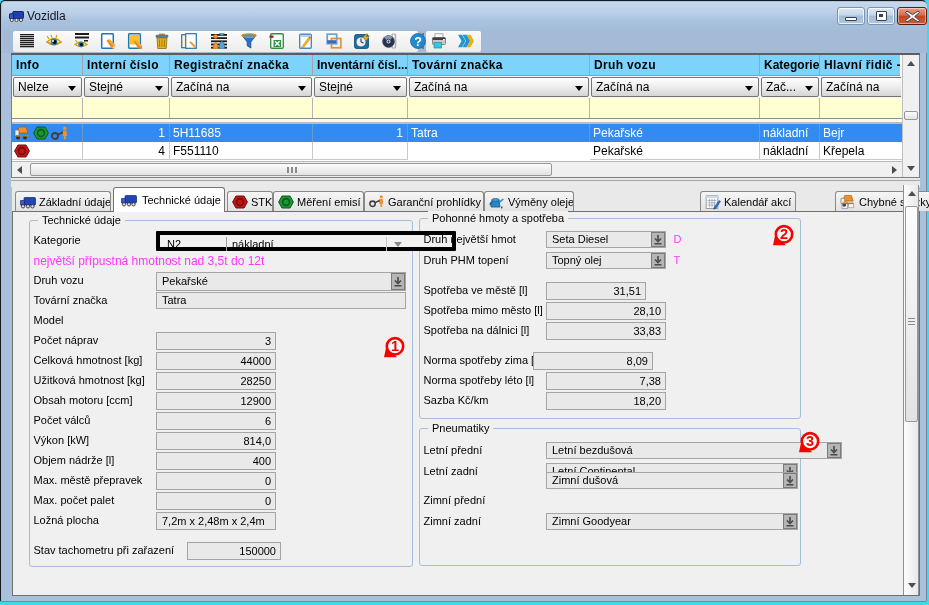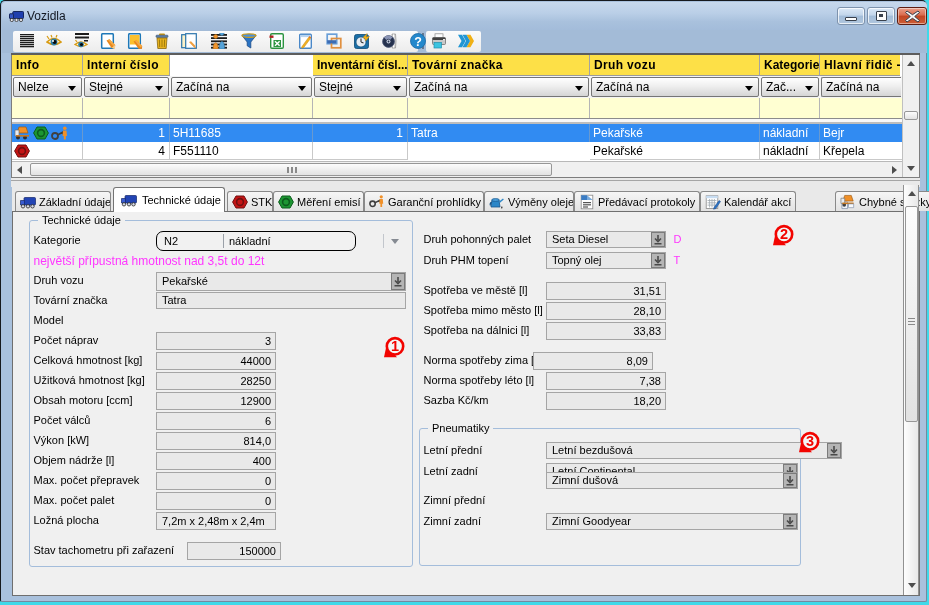--- a/index.html
+++ b/index.html
@@ -18,21 +18,21 @@
 #btn-close { background:linear-gradient(#e99f8a 0%, #d96b4d 45%, #c14623 50%, #cd5c35 100%); border:1px solid #5e1c10; box-shadow:inset 0 0 0 1px rgba(255,255,255,0.45); }
 
 #toolband { position:absolute; left:1px; top:29px; width:925px; height:23px; background:#a3bbd7; }
 .toolseg { position:absolute; top:1px; height:21px; background:linear-gradient(#fbfbfb,#ececec); border-radius:2px; }
 .ticon { position:absolute; top:3px; width:16px; height:16px; }
 #toolsep { position:absolute; left:420px; top:3px; width:2px; height:16px; background:#66788e; }
 #darkline { position:absolute; left:10px; top:52px; width:909px; height:2px; background:#5d5d5d; }
 
 #grid { position:absolute; left:10px; top:54px; width:909px; height:122px; background:#fff; border-left:1px solid #7d7d7d; border-right:1px solid #7d7d7d; }
 #gridbottom { position:absolute; left:10px; top:176px; width:909px; height:1px; background:#7d7d7d; }
-.hcell { position:absolute; top:0; height:21px; background:#fde047; border-right:1px solid #a3a3a3; border-bottom:1px solid #9b9b9b; font-weight:bold; line-height:20px; padding-left:4px; letter-spacing:0.35px; overflow:hidden; white-space:nowrap; }
+.hcell { position:absolute; top:0; height:21px; background:#7dd3fc; border-right:1px solid #a3a3a3; border-bottom:1px solid #9b9b9b; font-weight:bold; line-height:20px; padding-left:4px; letter-spacing:0.35px; overflow:hidden; white-space:nowrap; }
 .fcell { position:absolute; top:21px; height:22px; background:#f4f4f4; }
 .fbtn { position:absolute; left:1px; top:1px; right:1px; height:20px; background:linear-gradient(#ffffff,#efefef 45%,#d5d5d5); border:1px solid #757575; border-radius:2px; line-height:18px; padding-left:4px; overflow:hidden; white-space:nowrap; }
 .farr { position:absolute; right:5px; top:8px; width:0; height:0; border-left:4px solid transparent; border-right:4px solid transparent; border-top:5px solid #000; }
 .ycell { position:absolute; top:43px; height:20px; background:#ffffd2; border-right:1px solid #b5b5b5; }
 #sepband1 { position:absolute; left:0px; top:63px; width:890px; height:1px; background:#8c8c8c; }
 #sepband2 { position:absolute; left:0px; top:64px; width:890px; height:3px; background:#f8f8f8; }
 #sepband3 { position:absolute; left:0px; top:67px; width:890px; height:2px; background:#bdbdbd; }
 .r1cell { position:absolute; top:69px; height:18px; background:#318bf2; color:#fff; line-height:18px; border-right:1px solid #6899cf; overflow:hidden; white-space:nowrap; }
 .r2cell { position:absolute; top:87px; height:18px; background:#fff; color:#000; line-height:18px; border-right:1px solid #c9c9c9; border-bottom:1px solid #c9c9c9; overflow:hidden; white-space:nowrap; }
 .num { text-align:right; padding-right:4px; }
@@ -208,20 +208,21 @@
     <svg class="ticon" style="left:456px" width="18" height="16" viewBox="0 0 18 16">
         <path d="M9.5 1 L14 1 L18 8 L14 15 L9.5 15 L13.5 8Z" fill="#f0b014"></path>
         <path d="M5 1 L9.5 1 L13.5 8 L9.5 15 L5 15 L9 8Z" fill="#2196d4"></path>
         <path d="M0 1 L4.5 1 L8.5 8 L4.5 15 L0 15 L4 8Z" fill="#2196d4"></path>
       </svg>
   </div>
   <div id="darkline"></div>
   <div id="grid">
     <div class="hcell" style="left:0;width:71px">Info</div>
     <div class="hcell" style="left:71px;width:87px">Interní číslo</div>
+    <div class="hcell" style="left:158px;width:143px">Registrační značka</div>
     <div class="hcell" style="left:301px;width:95px;letter-spacing:0">Inventární čísl...</div>
     <div class="hcell" style="left:396px;width:182px">Tovární značka</div>
     <div class="hcell" style="left:578px;width:170px">Druh vozu</div>
     <div class="hcell" style="left:748px;width:60px;letter-spacing:0">Kategorie</div>
     <div class="hcell" style="left:808px;width:80px;border-right:none">Hlavní řidič -</div>
     <div class="fcell" style="left:0;width:71px">
         <div class="fbtn">Nelze<div class="farr"></div></div>
       </div>
     <div class="fcell" style="left:71px;width:87px">
         <div class="fbtn">Stejné<div class="farr"></div></div>
@@ -361,31 +362,20 @@
   <div class="tab" style="left:483px;width:90px">
     <svg class="ti" viewBox="0 0 16 16">
         <path d="M3 6 L10 6 L11 13 L2 13Z" fill="#2b86c8" stroke="#16538a" stroke-width="0.8"></path>
         <ellipse cx="6.5" cy="6" rx="3.8" ry="1.4" fill="#4ba0dc" stroke="#16538a" stroke-width="0.7"></ellipse>
         <path d="M10 7.5 L14 4.5 L14.8 5.5 L11 8.8" fill="#2b86c8"></path>
         <path d="M2.8 8 Q0.5 9 1.5 11.5" stroke="#16538a" stroke-width="1.2" fill="none"></path>
         <path d="M13 12 q1 2 0 2.6 q-1.2 0.2 -0.8 -1.4Z" fill="#222"></path>
       </svg>
     <span class="tl">Výměny oleje</span>
     </div>
-  <div class="tab" style="left:573px;width:126px">
-    <svg class="ti" viewBox="0 0 16 16">
-        <rect x="2.2" y="1.2" width="11.6" height="13.6" fill="#fff" stroke="#888" stroke-width="0.8"></rect>
-        <path d="M2.2 1.2 L8 1.2 L8 6 L2.2 6Z" fill="#3a7cc4"></path>
-        <path d="M8 1.2 L13.8 6 L8 6Z" fill="#78aadc"></path>
-        <rect x="4" y="8" width="8" height="1.2" fill="#555"></rect>
-        <rect x="4" y="10.2" width="8" height="1.2" fill="#555"></rect>
-        <rect x="4" y="12.4" width="5" height="1.2" fill="#555"></rect>
-      </svg>
-    <span class="tl">Předávací protokoly</span>
-    </div>
   <div class="tab" style="left:699px;width:96px">
     <svg class="ti" viewBox="0 0 16 16">
         <rect x="1.2" y="1.8" width="11.6" height="12.6" fill="#fff" stroke="#888" stroke-width="0.8"></rect>
         <rect x="1.2" y="1.8" width="11.6" height="2.4" fill="#c8ddf2"></rect>
         <g stroke="#a0a8b0" stroke-width="0.8">
           <path d="M2.5 6.5 h9 M2.5 8.8 h9 M2.5 11.1 h9 M4.6 5 v8.5 M7 5 v8.5 M9.4 5 v8.5"></path>
         </g>
         <path d="M9 13.5 L14 6.5 L15.5 7.5 L10.8 14.6 L8.6 15.2Z" fill="#2b74c4" stroke="#16458a" stroke-width="0.5"></path>
       </svg>
     <span class="tl">Kalendář akcí</span>
@@ -399,26 +389,29 @@
         <circle cx="11" cy="11" r="2" fill="#404040"></circle>
         <rect x="2.5" y="8.6" width="12" height="1.6" fill="#c87820"></rect>
         <path d="M9 10 L14.5 10 L14.5 14 L9 14Z" fill="#f8fafc" stroke="#8090a8" stroke-width="0.7"></path>
       </svg>
     <span class="tl">Chybné stazky</span>
     </div>
   <div id="pane"></div>
   <div class="gbox" style="left:28px;top:219px;width:384px;height:347px">
       <div class="glab" style="left:8px">Technické údaje</div>
     </div>
+  <div class="gbox" style="left:418px;top:217px;width:382px;height:201px">
+      <div class="glab" style="left:8px">Pohonné hmoty a spotřeba</div>
+    </div>
   <div class="gbox" style="left:418px;top:427px;width:382px;height:138px">
       <div class="glab" style="left:8px">Pneumatiky</div>
     </div>
 
   <div class="lbl" style="left:34px;top:233px">Kategorie</div>
-  <div class="abs" style="left:155px;top:230px;width:200px;height:20px;background:#f1f1f1;border:1px solid #000000;border-radius:7px;font-size:11px">
+  <div class="abs" style="left:155px;top:230px;width:300px;height:20px;background:#f1f1f1;border:4px solid #000000;border-radius:1px;font-size:11px">
     <div class="abs" style="left:7px;top:1px;line-height:16px">N2</div>
     <div class="abs" style="left:66px;top:2px;width:1px;height:14px;background:#9aa0a8"></div>
     <div class="abs" style="left:72px;top:1px;line-height:16px">nákladní</div>
     <div class="abs" style="left:226px;top:2px;width:1px;height:14px;background:#c2c6cc"></div>
     <div class="abs" style="left:234px;top:7px;width:0;height:0;border-left:4.5px solid transparent;border-right:4.5px solid transparent;border-top:5px solid #858a92"></div>
   </div>
   <div class="lbl magenta" style="left:34px;top:254px;font-size:12px">největší přípustná hmotnost nad 3,5t do 12t</div>
   <div class="lbl" style="left:34px;top:273px">Druh vozu</div>
   <div class="fld ftxt" style="left:155px;top:271px;width:250px;height:19px;line-height:17px">Pekařské<div class="combtn"><svg width="12" height="15" viewBox="0 0 12 15">
           <path d="M6 3 L6 8 M3 6.5 L6 9.5 L9 6.5" stroke="#4a4a4a" stroke-width="1.6" fill="none"></path>
@@ -434,43 +427,43 @@
   <div class="lbl" style="left:34px;top:373px">Užitková hmotnost [kg]</div>
   <div class="fld fnum" style="left:155px;top:371px;width:120px">28250</div>
   <div class="lbl" style="left:34px;top:393px">Obsah motoru [ccm]</div>
   <div class="fld fnum" style="left:155px;top:391px;width:120px">12900</div>
   <div class="lbl" style="left:34px;top:413px">Počet válců</div>
   <div class="fld fnum" style="left:155px;top:411px;width:120px">6</div>
   <div class="lbl" style="left:34px;top:433px">Výkon [kW]</div>
   <div class="fld fnum" style="left:155px;top:431px;width:120px">814,0</div>
   <div class="lbl" style="left:34px;top:453px">Objem nádrže [l]</div>
   <div class="fld fnum" style="left:155px;top:451px;width:120px">400</div>
-  <div class="lbl" style="left:34px;top:473px">Max. počet přepravek</div>
+  <div class="lbl" style="left:34px;top:473px">Max. městě přepravek</div>
   <div class="fld fnum" style="left:155px;top:471px;width:120px">0</div>
   <div class="lbl" style="left:34px;top:493px">Max. počet palet</div>
   <div class="fld fnum" style="left:155px;top:491px;width:120px">0</div>
   <div class="lbl" style="left:34px;top:513px">Ložná plocha</div>
   <div class="fld ftxt" style="left:155px;top:511px;width:120px">7,2m x 2,48m x 2,4m</div>
   <div class="lbl" style="left:34px;top:543px">Stav tachometru při zařazení</div>
   <div class="fld fnum" style="left:186px;top:541px;width:94px">150000</div>
 
-  <div class="lbl" style="left:424px;top:232px">Druh pohonných palet</div>
+  <div class="lbl" style="left:424px;top:232px">Druh největší hmot</div>
   <div class="fld ftxt" style="left:545px;top:230px;width:120px;height:17px;line-height:15px">Seta Diesel<div class="combtn"><svg width="12" height="13" viewBox="0 0 12 13">
           <path d="M6 2 L6 7 M3 5.5 L6 8.5 L9 5.5" stroke="#4a4a4a" stroke-width="1.6" fill="none"></path>
           <rect x="2.5" y="10" width="7" height="1.5" fill="#4a4a4a"></rect>
         </svg></div></div>
   <div class="lbl magenta" style="left:674px;top:232px">D</div>
   <div class="lbl" style="left:424px;top:253px">Druh PHM topení</div>
   <div class="fld ftxt" style="left:545px;top:251px;width:120px;height:17px;line-height:15px">Topný olej<div class="combtn"><svg width="12" height="13" viewBox="0 0 12 13">
           <path d="M6 2 L6 7 M3 5.5 L6 8.5 L9 5.5" stroke="#4a4a4a" stroke-width="1.6" fill="none"></path>
           <rect x="2.5" y="10" width="7" height="1.5" fill="#4a4a4a"></rect>
         </svg></div></div>
   <div class="lbl magenta" style="left:674px;top:253px">T</div>
   <div class="lbl" style="left:424px;top:283px">Spotřeba ve městě [l]</div>
-  <div class="fld fnum" style="left:545px;top:281px;width:120px">31,51</div>
+  <div class="fld fnum" style="left:545px;top:281px;width:100px">31,51</div>
   <div class="lbl" style="left:424px;top:303px">Spotřeba mimo město [l]</div>
   <div class="fld fnum" style="left:545px;top:301px;width:120px">28,10</div>
   <div class="lbl" style="left:424px;top:323px">Spotřeba na dálnici [l]</div>
   <div class="fld fnum" style="left:545px;top:321px;width:120px">33,83</div>
   <div class="lbl" style="left:424px;top:353px">Norma spotřeby zima [l]</div>
   <div class="fld fnum" style="left:532px;top:351px;width:120px">8,09</div>
   <div class="lbl" style="left:424px;top:373px">Norma spotřeby léto [l]</div>
   <div class="fld fnum" style="left:545px;top:371px;width:120px">7,38</div>
   <div class="lbl" style="left:424px;top:393px">Sazba Kč/km</div>
   <div class="fld fnum" style="left:545px;top:391px;width:120px">18,20</div>

